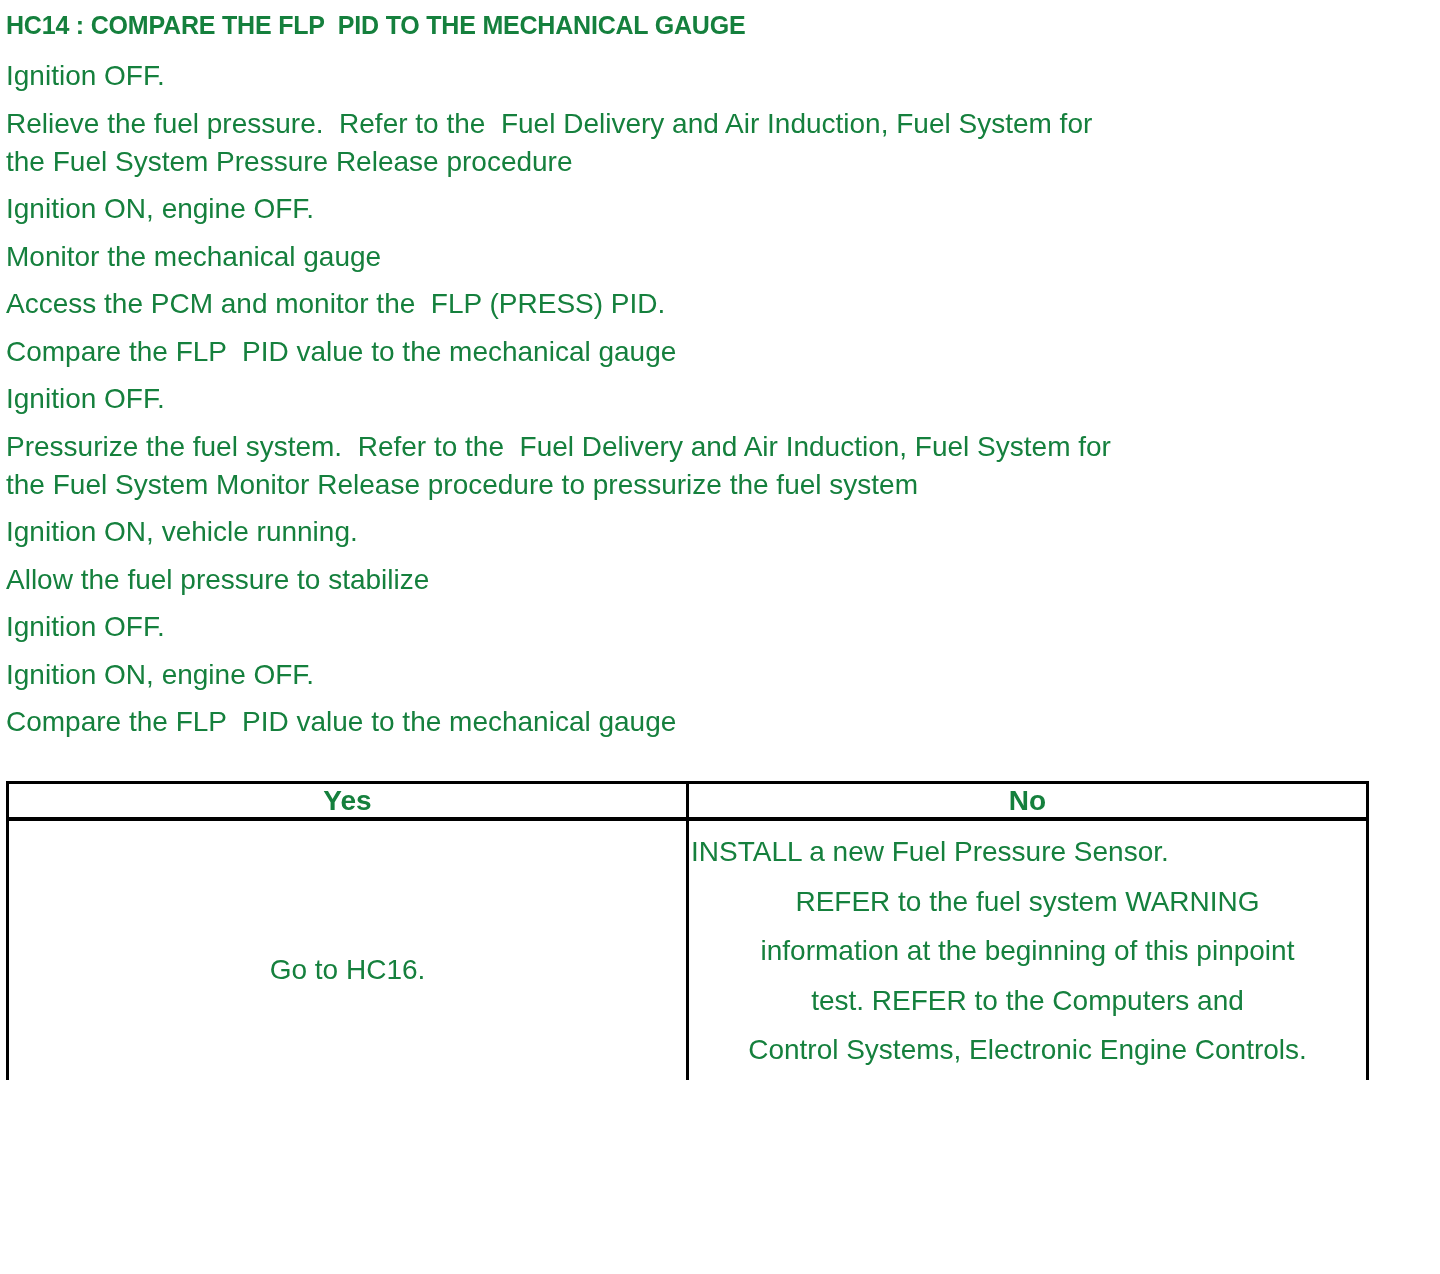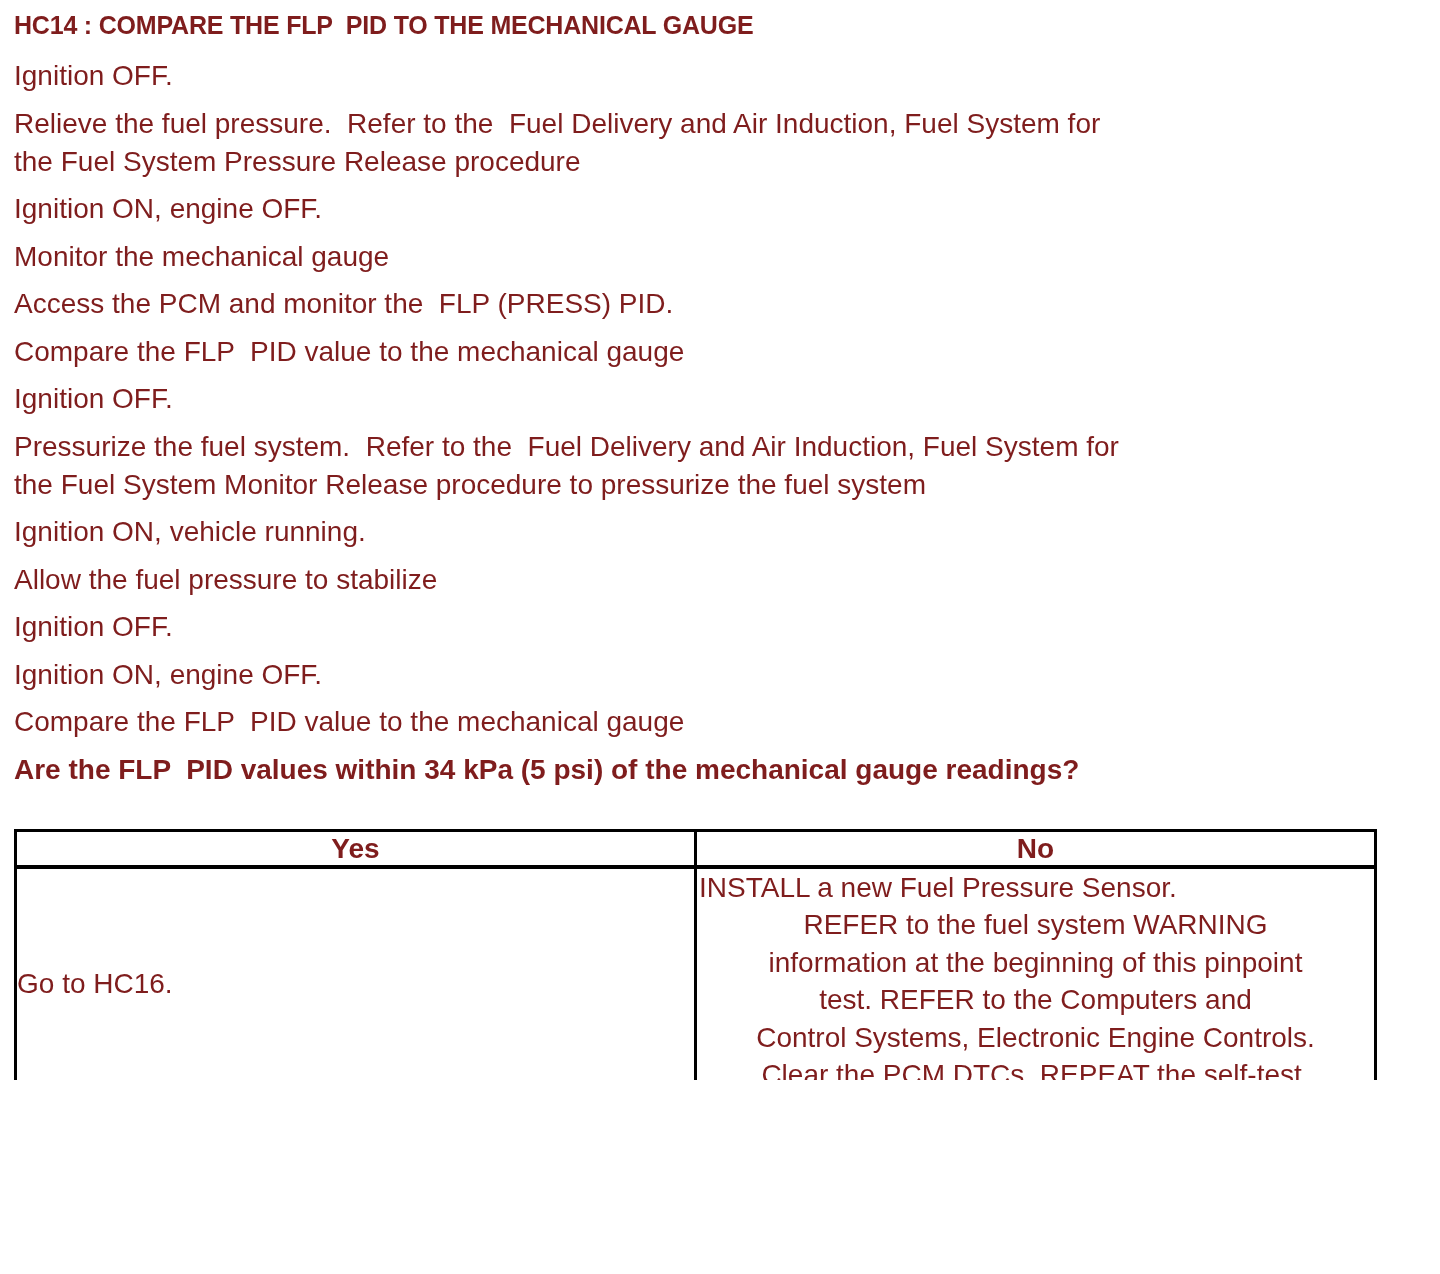--- a/index.html
+++ b/index.html
@@ -2,23 +2,23 @@
 <html><head>
 <meta charset="utf-8">
 <style>
   html, body { margin: 0; padding: 0; }
   body { background: #ffffff; }
   .page {
     position: relative;
     width: 1440px;
     height: 1080px;
     box-sizing: border-box;
-    padding: 10px 0 0 14px;
+    padding: 10px 0 0 6px;
     background: #ffffff;
-    color: #7f1d1d;
+    color: #15803d;
     font-family: "Liberation Sans", sans-serif;
     overflow: hidden;
   }
   .title {
     font-size: 25px;
     font-weight: bold;
     line-height: 30px;
     letter-spacing: -0.2px;
     margin: 0 0 17px 0;
     white-space: pre-wrap;
@@ -50,30 +50,31 @@
     text-align: center;
     height: 33px;
     line-height: 33px;
     padding: 0;
   }
   table.decision td {
     height: 230px;
     padding: 0;
   }
   td.yes-cell {
-    text-align: left;
+    text-align: center;
     vertical-align: middle;
     white-space: pre-wrap;
   }
   td.no-cell { vertical-align: top; }
   .no-line {
     line-height: 37.5px;
     text-align: center;
     padding: 0 2px;
     white-space: pre-wrap;
+    margin-top: 12px;
   }
   .no-line.first { text-align: left; }
   .bottom-rule {
     height: 6px;
     width: 1382px;
     background: #000000;
     margin: 44px 0 0 -6px;
   }
 </style>
 </head>
@@ -93,21 +94,20 @@
   <p class="para">Compare the FLP  PID value to the mechanical gauge</p>
   <p class="para">Ignition OFF.</p>
   <p class="para">Pressurize the fuel system.  Refer to the  Fuel Delivery and Air Induction, Fuel System for
 the Fuel System Monitor Release procedure to pressurize the fuel system</p>
   <p class="para">Ignition ON, vehicle running.</p>
   <p class="para">Allow the fuel pressure to stabilize</p>
   <p class="para">Ignition OFF.</p>
   <p class="para">Ignition ON, engine OFF.</p>
   <p class="para">Compare the FLP  PID value to the mechanical gauge</p>
 
-  <p class="para question">Are the FLP  PID values within 34 kPa (5 psi) of the mechanical gauge readings?</p>
 
   <table class="decision">
     <thead>
       <tr>
         <th>Yes</th>
         <th>No</th>
       </tr>
     </thead>
     <tbody>
       <tr>

